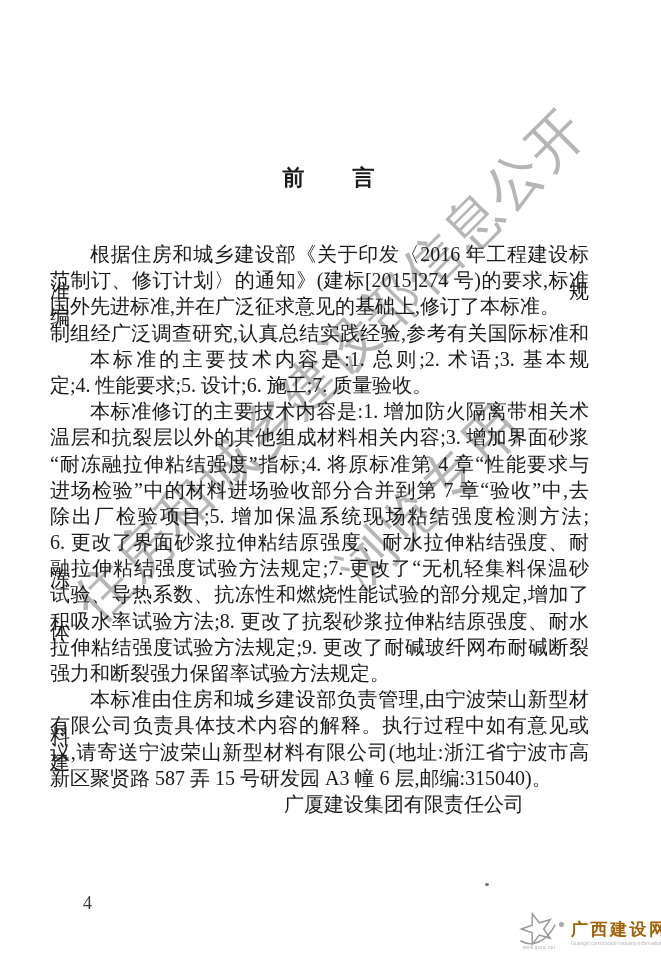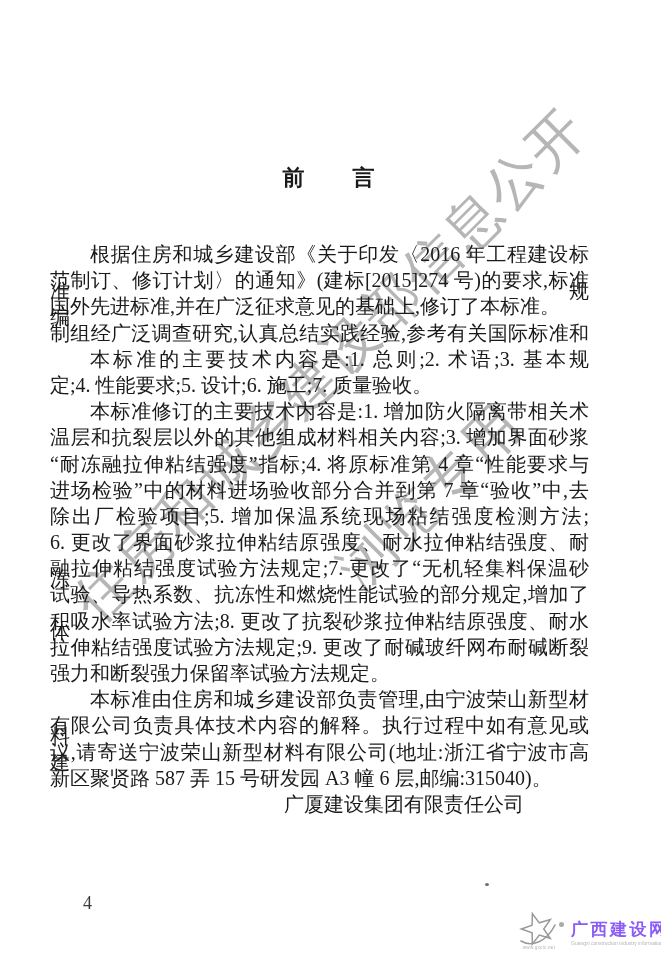--- a/index.html
+++ b/index.html
@@ -47,21 +47,21 @@
     position:absolute;left:1px;top:37px;width:40px;
     font-size:4.5px;letter-spacing:.3px;color:#b3b3b3;
     font-family:"Liberation Sans",sans-serif;text-align:center;white-space:nowrap;
   }
   .logo-dot{
     position:absolute;left:41px;top:14px;width:5px;height:5px;border-radius:50%;
     background:#aaaaaa;
   }
   .logo-text{position:absolute;left:53px;top:12px;width:90px;}
   .site-name{
-    font-size:17px;letter-spacing:2.5px;color:#8b5cf6;font-weight:700;
+    font-size:17px;letter-spacing:2.5px;color:#a16207;font-weight:700;
     line-height:19px;white-space:nowrap;
   }
   .logo-tagline{
     margin-top:1px;font-size:5px;line-height:6px;color:#b5b5b5;
     font-family:"Liberation Sans",sans-serif;white-space:nowrap;
   }
   .speck{position:absolute;z-index:2;left:485px;top:883px;width:4px;height:3px;background:#6f6f6f;border-radius:50%;}
 </style>
 </head>
 <body>

